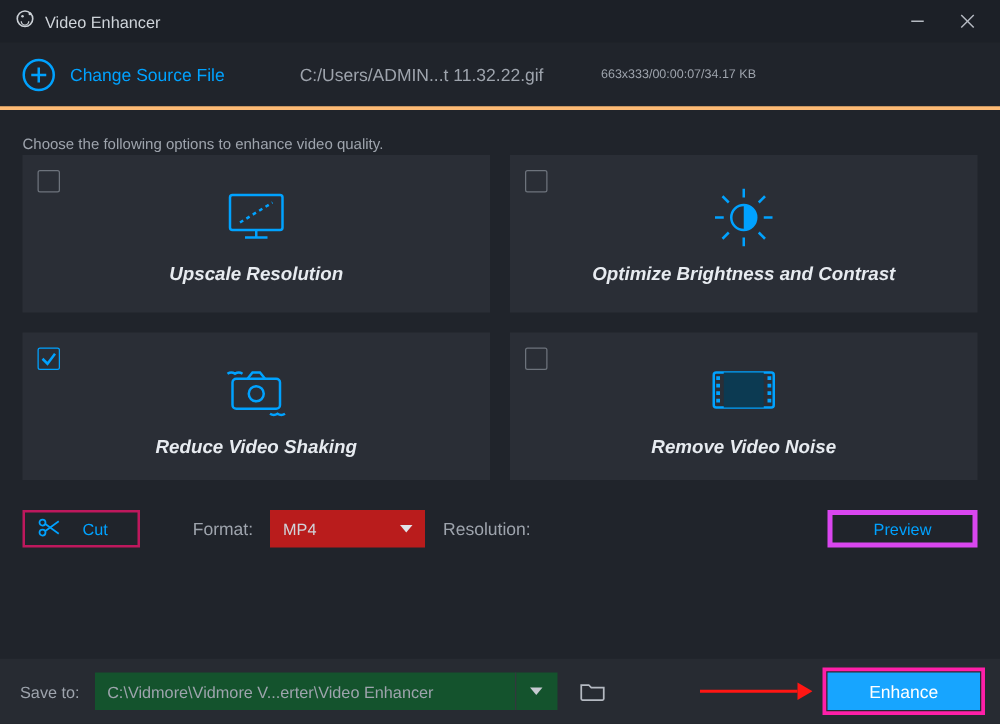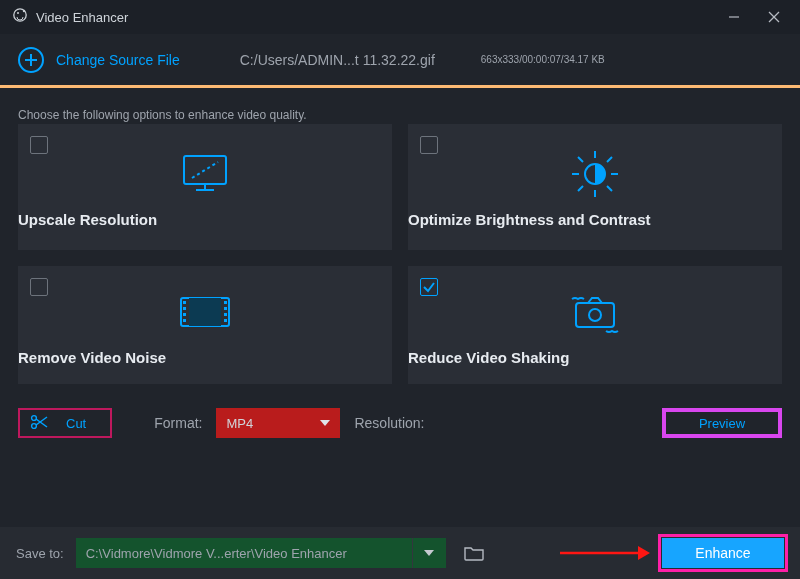--- a/index.html
+++ b/index.html
@@ -19,21 +19,21 @@
   .plus-circle svg { display: block; }
   .change-source { color: #00a2ff; font-size: 14px; cursor: pointer; }
   .file-path { margin-left: 48px; color: #9ea4ad; font-size: 14px; }
   .file-meta { margin-left: 34px; color: #9ea4ad; font-size: 10px; }
 
   
   .main { padding: 0 18px; }
   .prompt { margin: 20px 0 2px; font-size: 12px; color: #9ea4ad; }
 
   .grid { display: grid; grid-template-columns: 1fr 1fr; grid-template-rows: 126px 118px; gap: 16px; }
-  .card { background: #2a2e36; position: relative; display: flex; flex-direction: column; justify-content: center; }
+  .card { background: #2a2e36; position: relative; display: flex; flex-direction: column; align-items: center; justify-content: center; font-style: italic; }
   .card .check { position: absolute; top: 12px; left: 12px; width: 18px; height: 18px; border: 1.5px solid #6d737c; border-radius: 2px; display: flex; align-items: center; justify-content: center; }
   .card.checked .check { border-color: #00a2ff; }
   .card .icon { height: 54px; display: flex; align-items: center; justify-content: center; margin-bottom: 10px; }
   .card .label { font-size: 15px; font-weight: 600; color: #e7ebf0; }
 
   
   .controls { margin-top: 24px; display: flex; align-items: center; gap: 14px; }
   .cut-btn { display: flex; align-items: center; gap: 18px; border: 2px solid #be185d; color: #00a2ff; height: 30px; padding: 0 24px 0 10px; font-size: 13px; background: transparent; cursor: pointer; }
   .sep { width: 14px; }
   .ctrl-label { color: #9ea4ad; font-size: 14px; }
@@ -127,20 +127,38 @@
             <line x1="12" y1="10" x2="17" y2="15"></line>
               <line x1="41" y1="39" x2="46" y2="44"></line>
             <line x1="46" y1="10" x2="41" y2="15"></line>
               <line x1="17" y1="39" x2="12" y2="44"></line>
           </g>
         </svg>
       </span>
       <span class="label">Optimize Brightness and Contrast</span>
     </div>
 
+    <div class="card checked">
+      <span class="check">
+        <svg width="14" height="14">
+            <polyline points="2,7 6,11 12,3" fill="none" stroke="#00a2ff" stroke-width="2"></polyline>
+          </svg>
+      </span>
+      <span class="icon">
+        <svg width="66" height="50" viewBox="0 0 66 50">
+          <path d="M10 12 q3 -2 6 0 q3 -2 6 0" fill="none" stroke="#00a2ff" stroke-width="2"></path>
+          <rect x="14" y="16" width="38" height="24" rx="3" fill="none" stroke="#00a2ff" stroke-width="2"></rect>
+          <path d="M26 16 l4 -5 h6 l4 5" fill="none" stroke="#00a2ff" stroke-width="2"></path>
+          <circle cx="33" cy="28" r="6" fill="none" stroke="#00a2ff" stroke-width="2"></circle>
+          <path d="M44 44 q3 2 6 0 q3 2 6 0" fill="none" stroke="#00a2ff" stroke-width="2"></path>
+        </svg>
+      </span>
+      <span class="label">Reduce Video Shaking</span>
+    </div>
+
     <div class="card">
       <span class="check"></span>
       <span class="icon">
         <svg width="60" height="44" viewBox="0 0 60 44">
           <rect x="6" y="8" width="48" height="28" rx="2" fill="none" stroke="#00a2ff" stroke-width="2"></rect>
           <rect x="14" y="8" width="32" height="28" fill="#0c3a52"></rect>
           <g fill="#00a2ff">
               <rect x="8" y="11" width="3" height="3"></rect>
               <rect x="8" y="17" width="3" height="3"></rect>
               <rect x="8" y="23" width="3" height="3"></rect>
@@ -148,38 +166,20 @@
               <rect x="49" y="11" width="3" height="3"></rect>
               <rect x="49" y="17" width="3" height="3"></rect>
               <rect x="49" y="23" width="3" height="3"></rect>
               <rect x="49" y="29" width="3" height="3"></rect>
             </g>
         </svg>
       </span>
       <span class="label">Remove Video Noise</span>
     </div>
 
-    <div class="card checked">
-      <span class="check">
-        <svg width="14" height="14">
-            <polyline points="2,7 6,11 12,3" fill="none" stroke="#00a2ff" stroke-width="2"></polyline>
-          </svg>
-      </span>
-      <span class="icon">
-        <svg width="66" height="50" viewBox="0 0 66 50">
-          <path d="M10 12 q3 -2 6 0 q3 -2 6 0" fill="none" stroke="#00a2ff" stroke-width="2"></path>
-          <rect x="14" y="16" width="38" height="24" rx="3" fill="none" stroke="#00a2ff" stroke-width="2"></rect>
-          <path d="M26 16 l4 -5 h6 l4 5" fill="none" stroke="#00a2ff" stroke-width="2"></path>
-          <circle cx="33" cy="28" r="6" fill="none" stroke="#00a2ff" stroke-width="2"></circle>
-          <path d="M44 44 q3 2 6 0 q3 2 6 0" fill="none" stroke="#00a2ff" stroke-width="2"></path>
-        </svg>
-      </span>
-      <span class="label">Reduce Video Shaking</span>
-    </div>
-
   </div>
 
   <div class="controls">
     <button class="cut-btn">
       <span>
         <svg width="18" height="16" viewBox="0 0 18 16">
             <circle cx="4" cy="4" r="2.4" fill="none" stroke="#00a2ff" stroke-width="1.4"></circle>
             <circle cx="4" cy="12" r="2.4" fill="none" stroke="#00a2ff" stroke-width="1.4"></circle>
             <line x1="6" y1="5" x2="17" y2="13" stroke="#00a2ff" stroke-width="1.4"></line>
             <line x1="6" y1="11" x2="17" y2="3" stroke="#00a2ff" stroke-width="1.4"></line>

